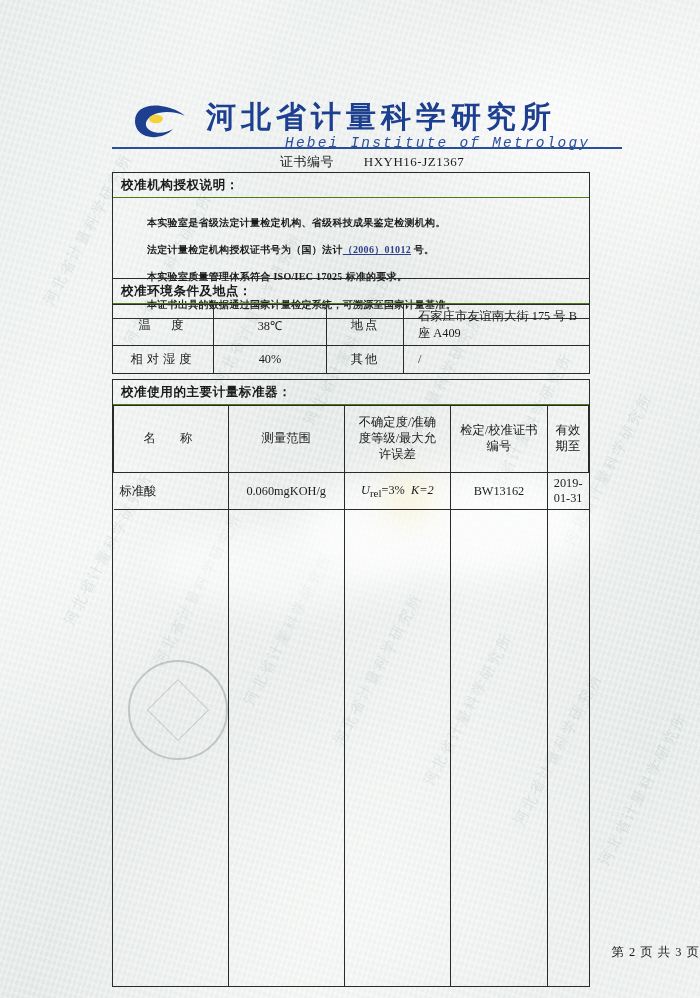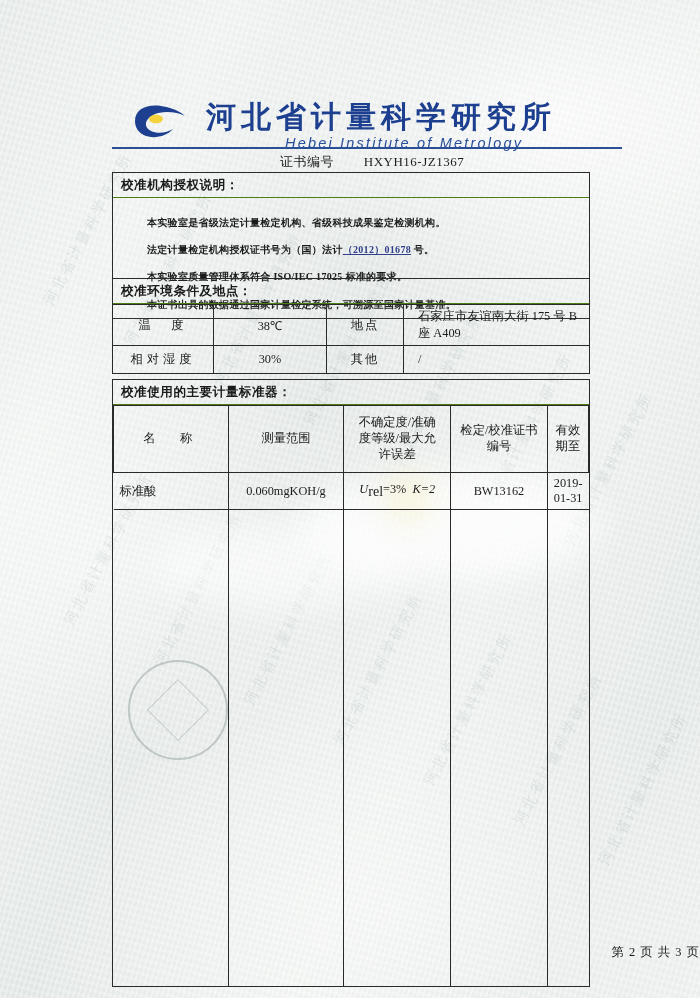--- a/index.html
+++ b/index.html
@@ -89,21 +89,21 @@
     white-space: nowrap;
   }
   .org-en {
     position: absolute;
     left: 175px;
     top: 40px;
     font-size: 14.5px;
     letter-spacing: 2.2px;
     color: #2a4f9b;
     font-style: italic;
-    font-family: Liberation Sans, sans-serif;
+    font-family: Liberation Mono, monospace;
     white-space: nowrap;
   }
   .rule {
     position: absolute;
     left: 112px;
     top: 147px;
     width: 510px;
     height: 2px;
     background: #2b4f96;
   }
@@ -182,21 +182,21 @@
     line-height: 1.3;
     font-size: 12.3px;
   }
   .std th.c1 { width: 110px; letter-spacing: 6px; }
   .std th.c2 { width: 106px; }
   .std th.c3 { width: 96px; }
   .std th.c4 { width: 88px; }
   .std td { text-align: center; height: 22px; }
   .std td.c1 { text-align: left; }
   .std .tall td { height: 470px; vertical-align: top; }
-  .std sub { font-size: 14px; }
+  .std sub { font-size: 11px; }
   .ital { font-style: italic; }
 
   
   .stamp {
     position: absolute;
     left: 128px;
     top: 660px;
     width: 96px;
     height: 96px;
     border-radius: 50%;
@@ -264,39 +264,39 @@
 
   <div class="cert-no">
     <span class="label">证书编号</span>
     <span>HXYH16-JZ1367</span>
   </div>
 
   <div class="block b1">
     <div class="block-title">校准机构授权说明：</div>
     <div class="stmt">
       <p>本实验室是省级法定计量检定机构、省级科技成果鉴定检测机构。</p>
-      <p>法定计量检定机构授权证书号为（国）法计<span class="uline">（2012）01678</span> 号。</p>
+      <p>法定计量检定机构授权证书号为（国）法计<span class="uline">（2006）01012</span> 号。</p>
       <p>本实验室质量管理体系符合 ISO/IEC 17025 标准的要求。</p>
       <p>本证书出具的数据通过国家计量检定系统，可溯源至国家计量基准。</p>
     </div>
   </div>
 
   <div class="block b2">
     <div class="block-title">校准环境条件及地点：</div>
     <table class="grid env">
       <tbody>
           <tr>
         <td class="k">温　度</td>
         <td class="v">38℃</td>
         <td class="k2">地点</td>
         <td class="v2">石家庄市友谊南大街 175 号 B 座 A409</td>
       </tr>
       <tr>
         <td class="k">相对湿度</td>
-        <td class="v">30%</td>
+        <td class="v">40%</td>
         <td class="k2">其他</td>
         <td class="v2">/</td>
       </tr>
     </tbody>
       </table>
   </div>
 
   <div class="block b3">
     <div class="block-title">校准使用的主要计量标准器：</div>
     <table class="grid std">

